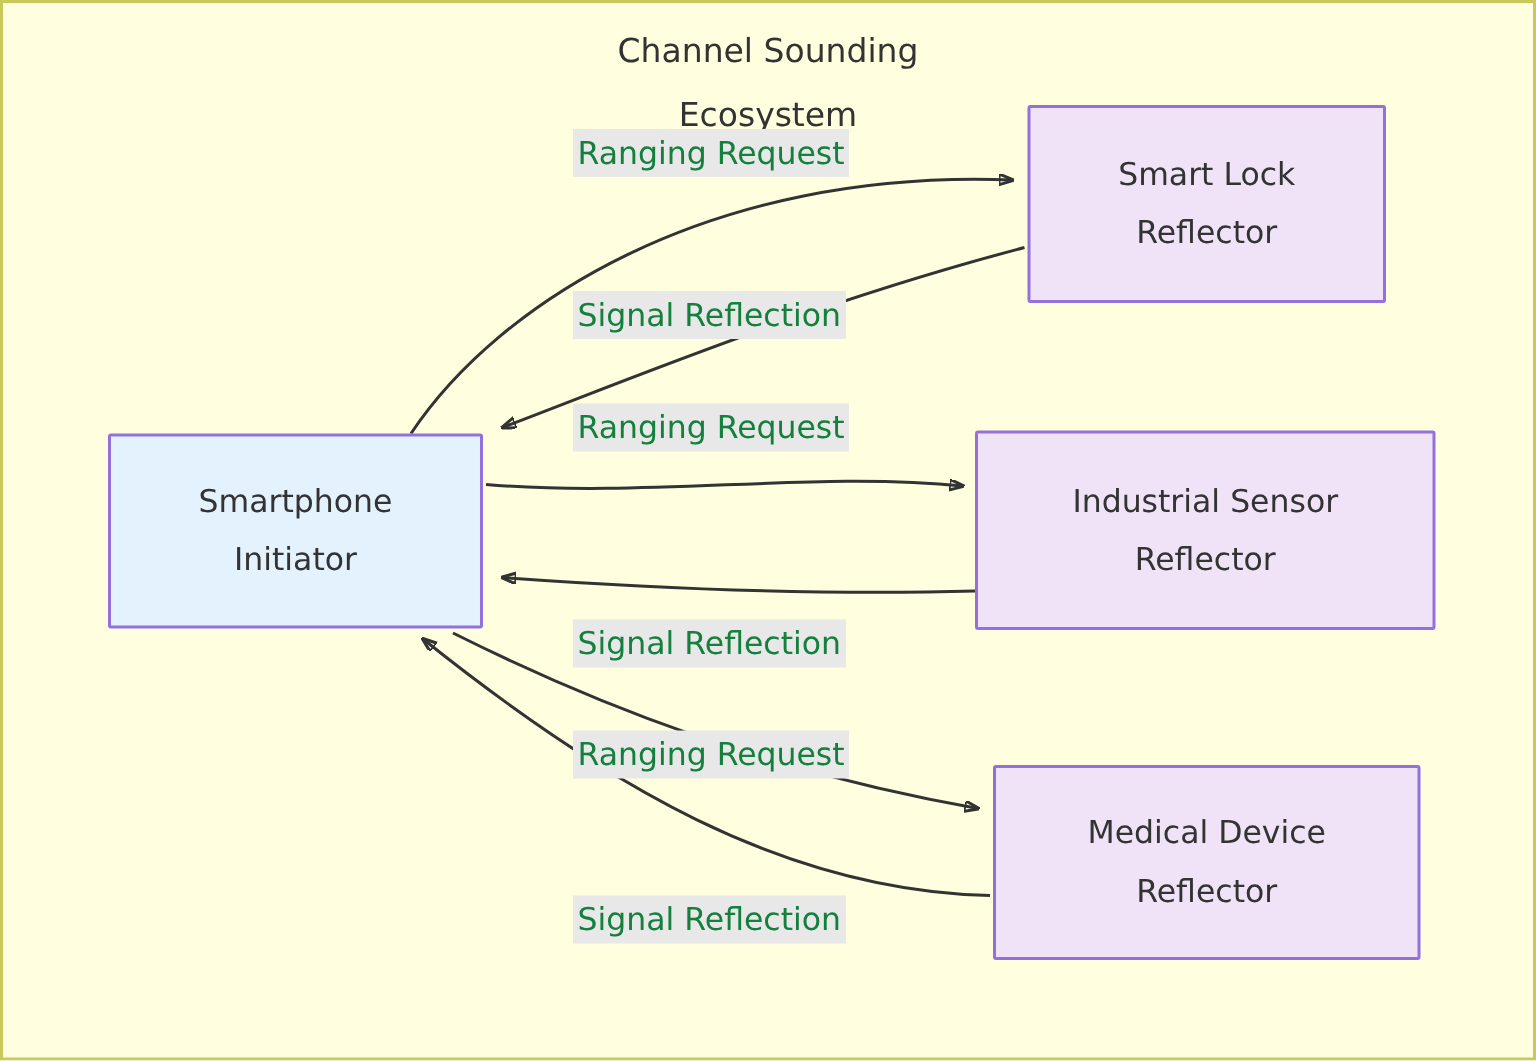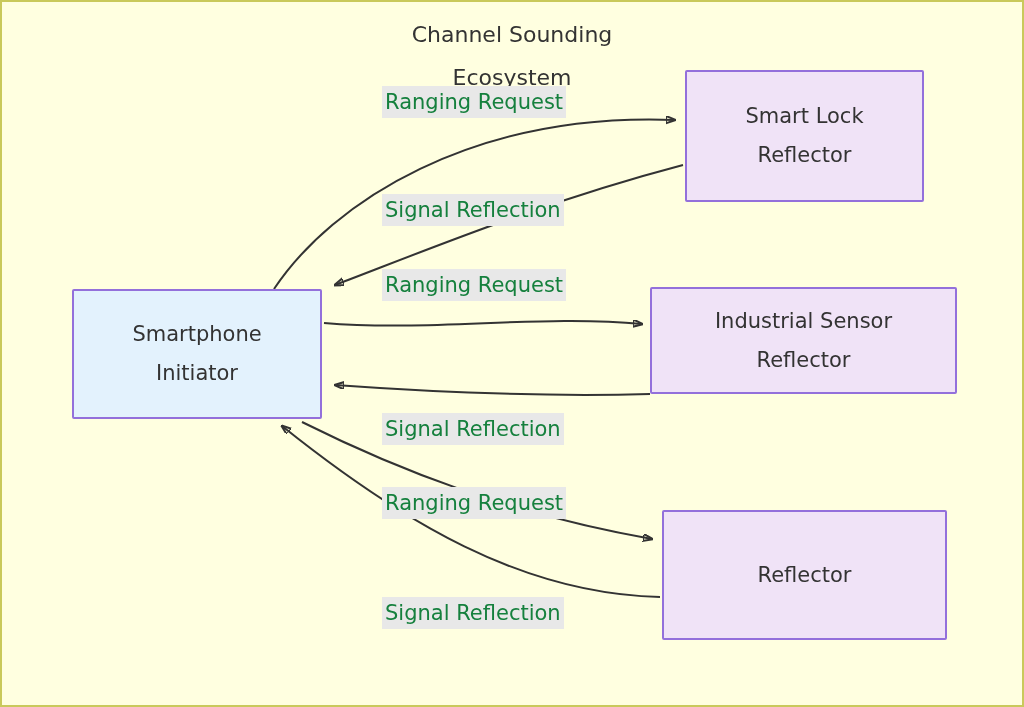--- a/index.html
+++ b/index.html
@@ -107,26 +107,27 @@
   <div class="node node-initiator" style="left:70px; top:287px; width:250px; height:130px;">
     <span class="line">Smartphone</span>
     <span class="line">Initiator</span>
   </div>
 
   <div class="node node-reflector" style="left:683px; top:68px; width:239px; height:132px;">
     <span class="line">Smart Lock</span>
     <span class="line">Reflector</span>
   </div>
 
-  <div class="node node-reflector" style="left:648px; top:285px; width:307px; height:107px;">
+  <div class="node node-reflector" style="left:648px; top:285px; width:307px; height:133px;">
     <span class="line">Industrial Sensor</span>
     <span class="line">Reflector</span>
   </div>
 
   <div class="node node-reflector" style="left:660px; top:508px; width:285px; height:130px;">
+    <span class="line">Medical Device</span>
     <span class="line">Reflector</span>
   </div>
 
   <div class="edge-label" style="left:380px; top:84px;">Ranging Request</div>
 
   <div class="edge-label" style="left:380px; top:192px;">Signal Reflection</div>
 
   <div class="edge-label" style="left:380px; top:267px;">Ranging Request</div>
 
   <div class="edge-label" style="left:380px; top:411px;">Signal Reflection</div>

